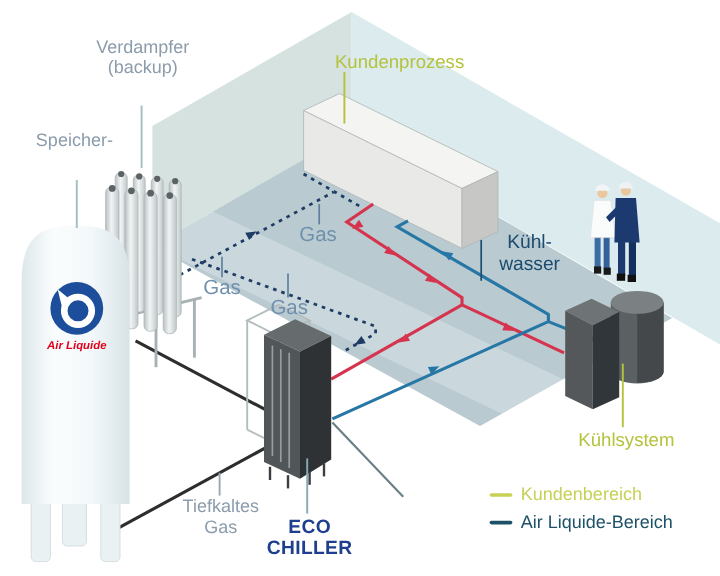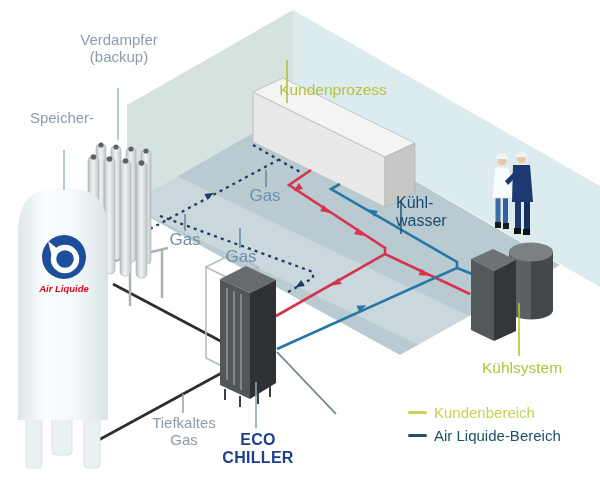--- a/index.html
+++ b/index.html
@@ -209,27 +209,27 @@
 
 <div class="lbl lbl-gray" style="left:59px;top:32px;width:120px;">
   <div>Verdampfer</div>
   <div>(backup)</div>
 </div>
 
 <div class="lbl lbl-gray" style="left:12px;top:110px;width:100px;">
   <div>Speicher-</div>
 </div>
 
-<div class="lbl lbl-green" style="left:258px;top:44px;width:150px;margin-top:37px;">Kundenprozess</div>
+<div class="lbl lbl-green" style="left:258px;top:44px;width:150px;">Kundenprozess</div>
 
 <div class="lbl lbl-gas" style="left:245px;top:187px;width:40px;">Gas</div>
 <div class="lbl lbl-gas" style="left:165px;top:231px;width:40px;">Gas</div>
 <div class="lbl lbl-gas" style="left:221px;top:248px;width:40px;">Gas</div>
 
-<div class="lbl lbl-navy" style="left:396px;top:194px;">
+<div class="lbl lbl-navy" style="left:416px;top:194px;text-align:center;">
   <div>Kühl-</div>
   <div>wasser</div>
 </div>
 
 <div class="lbl lbl-gray" style="left:134px;top:415px;width:100px;">
   <div>Tiefkaltes</div>
   <div>Gas</div>
 </div>
 
 <div class="lbl lbl-eco" style="left:208px;top:431px;width:100px;">

